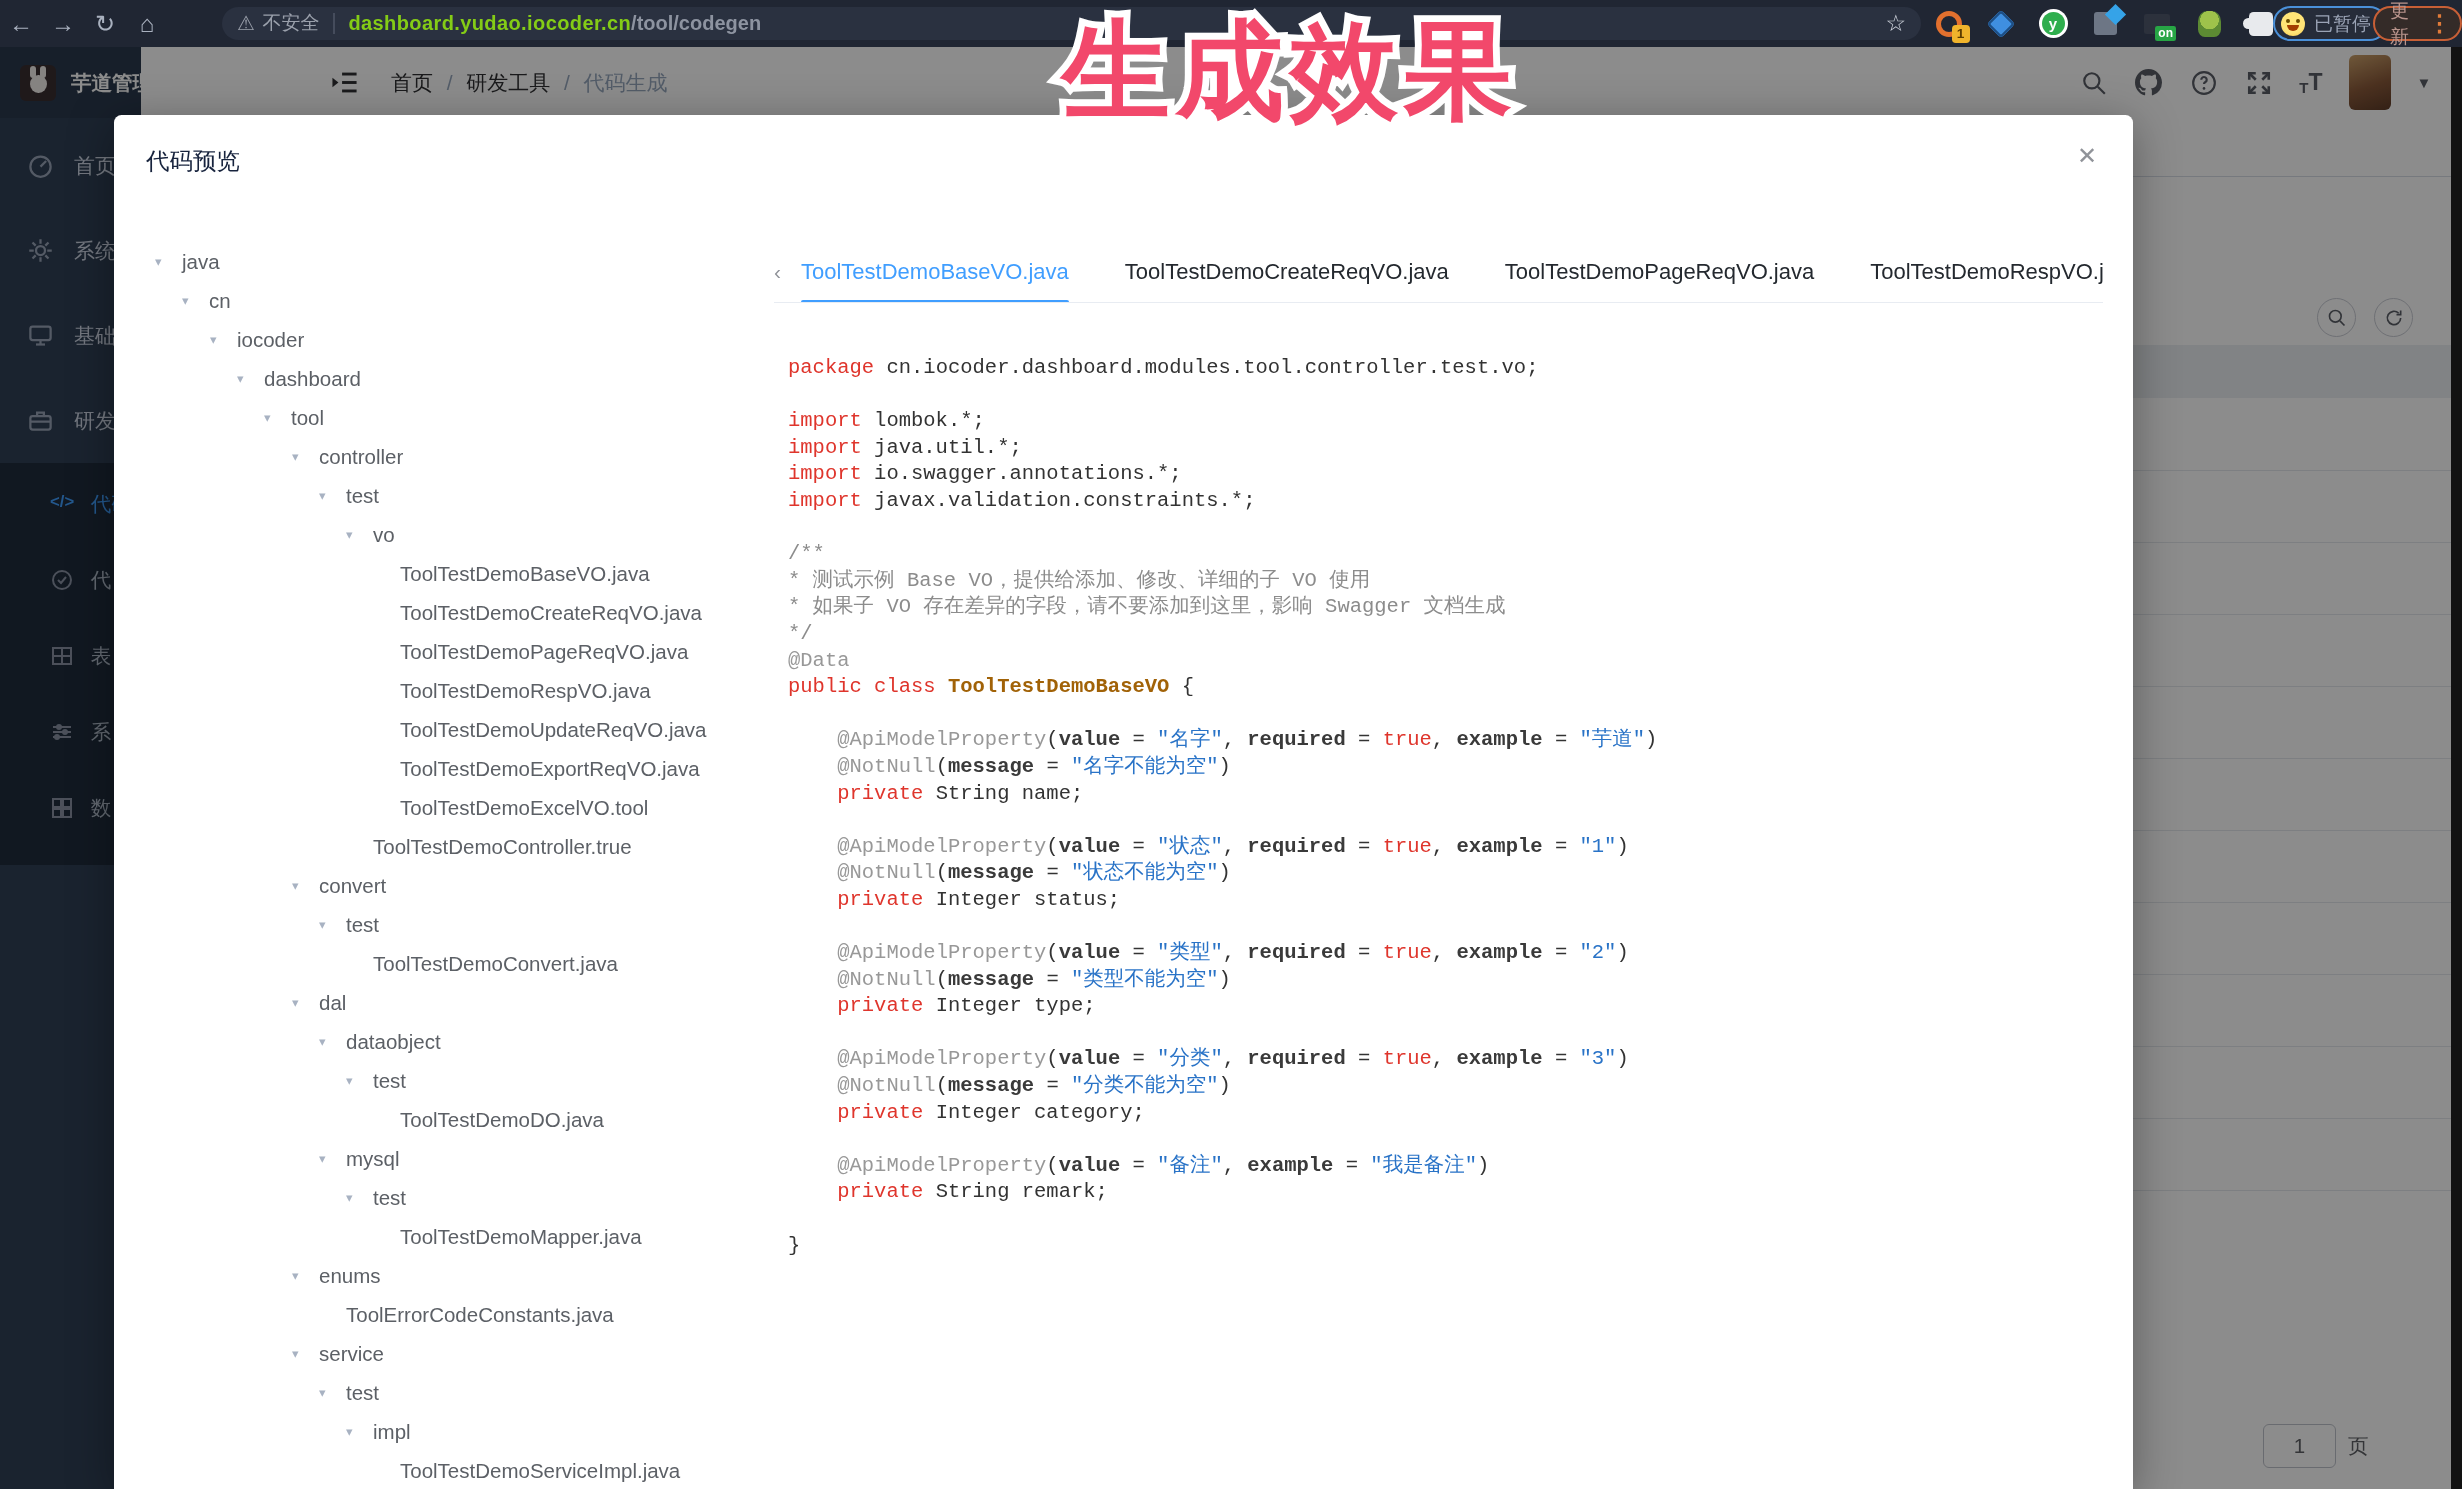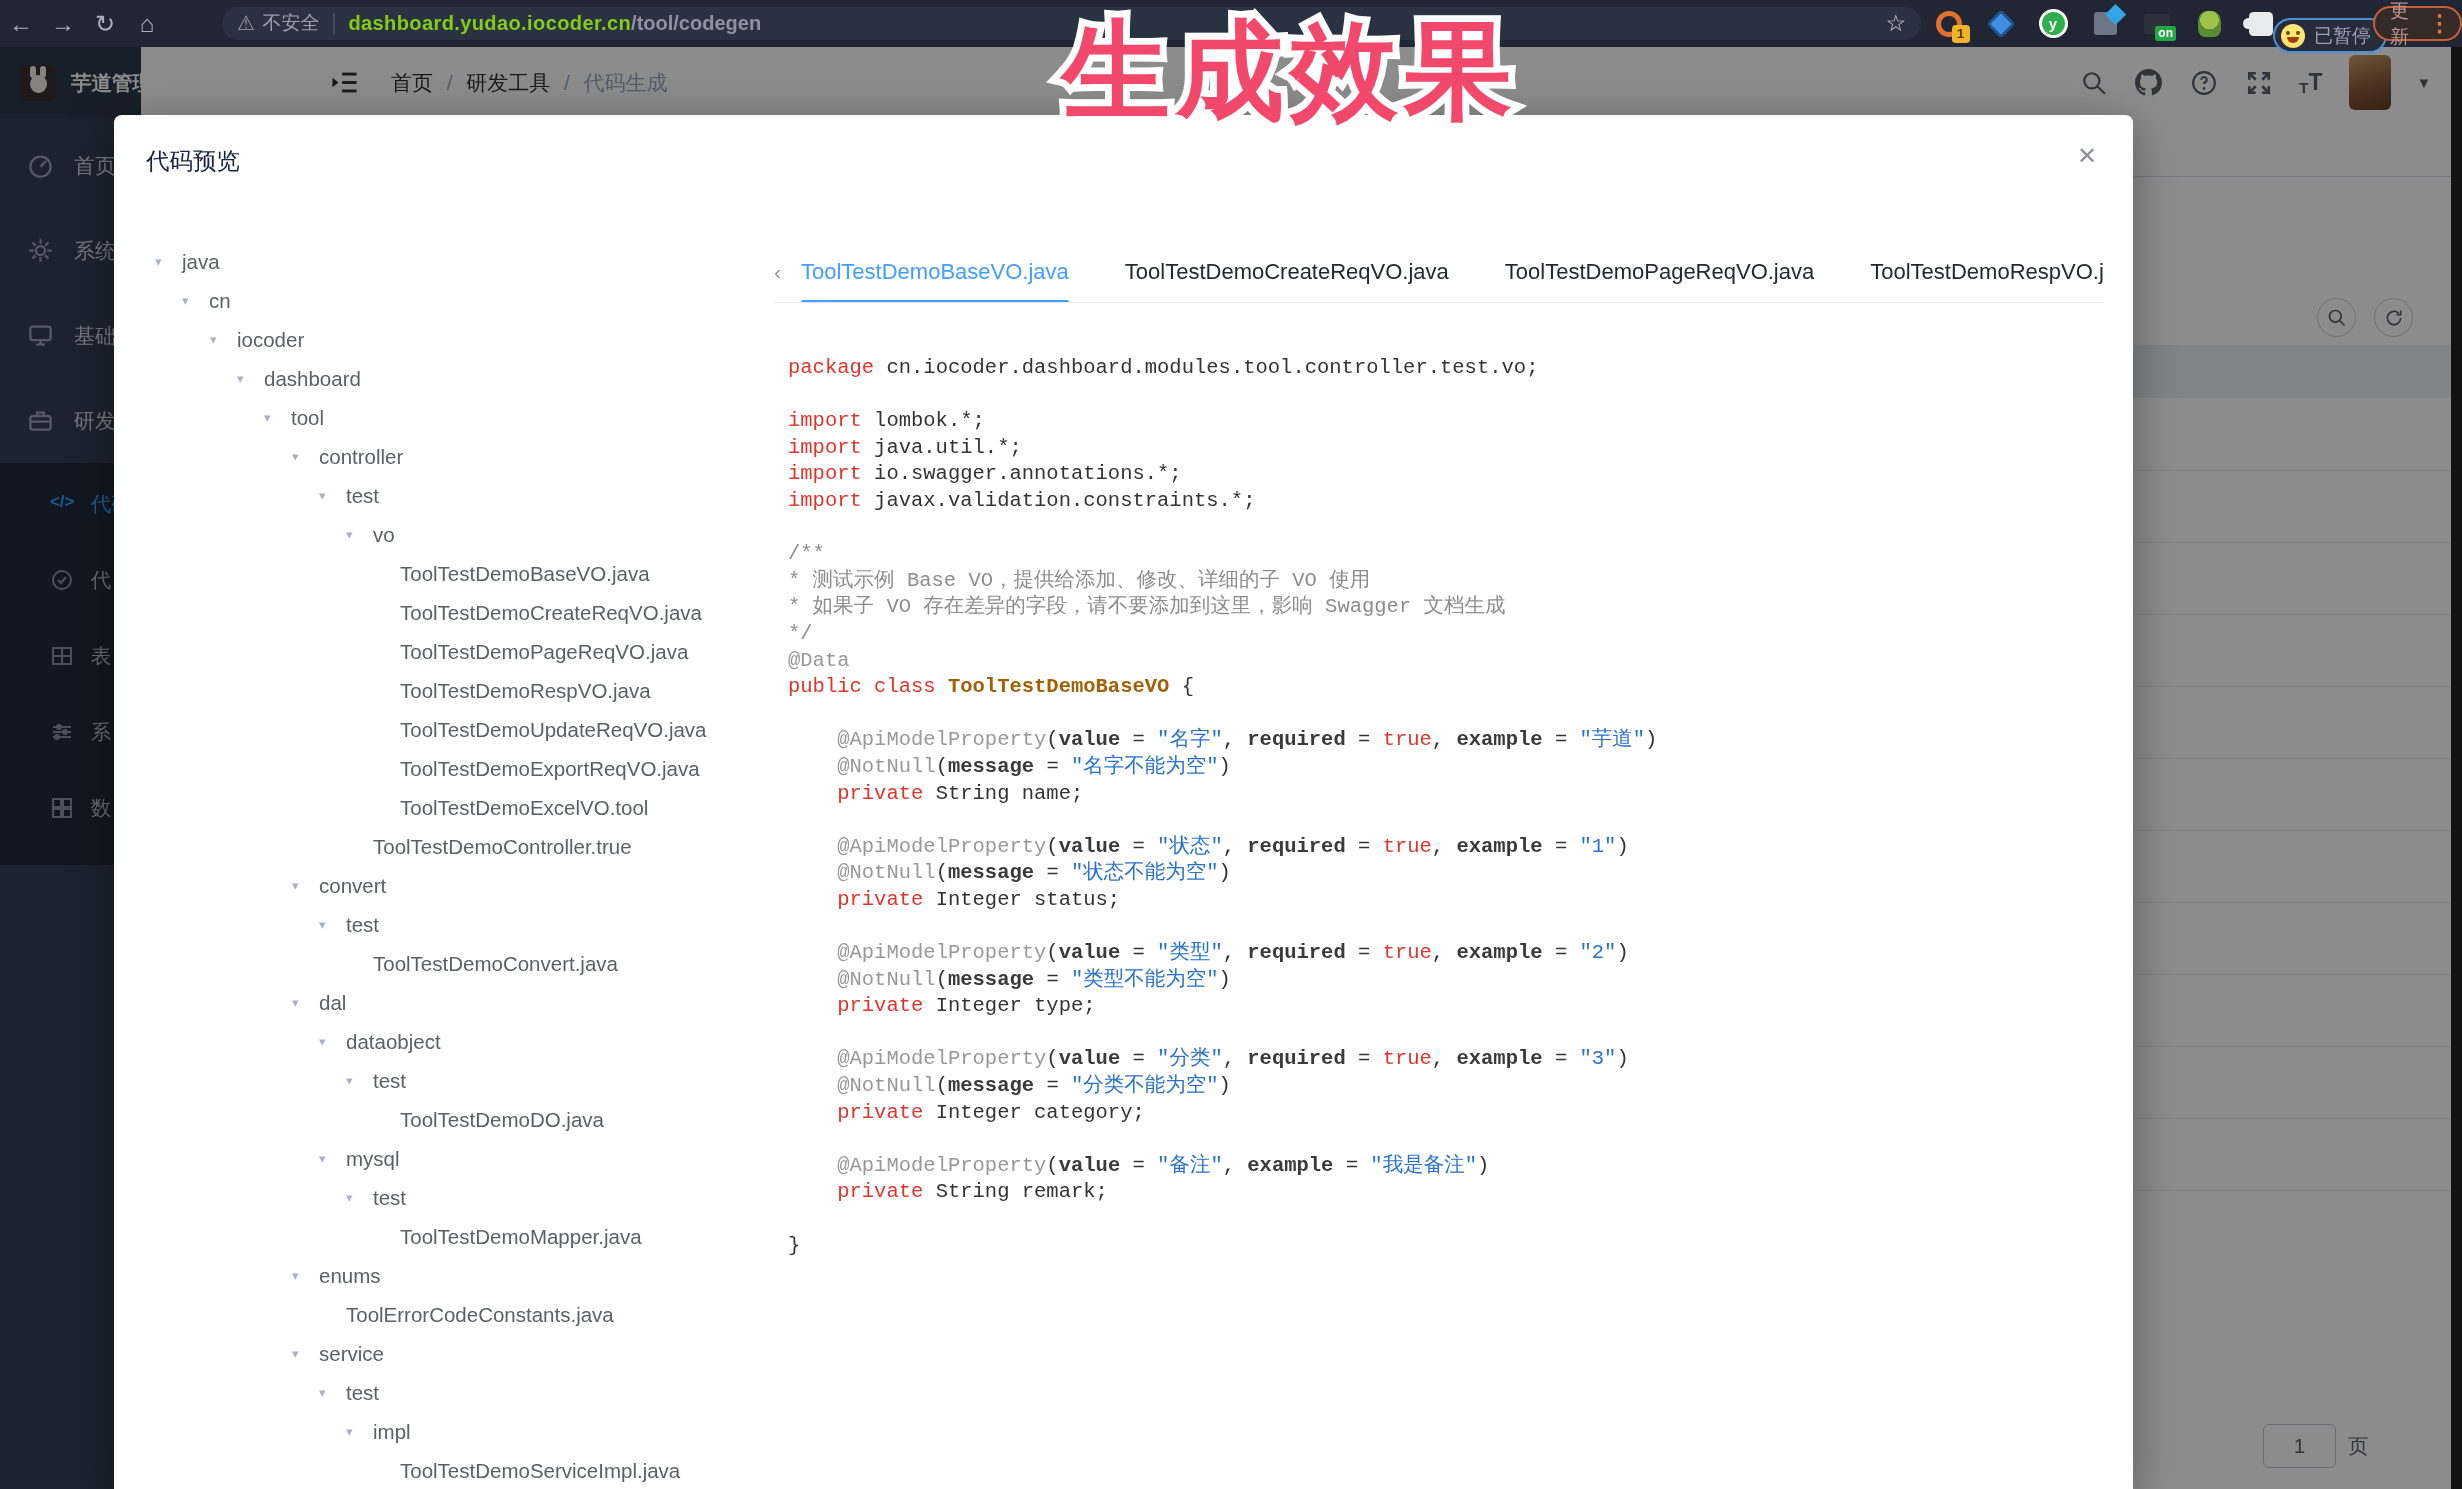--- a/index.html
+++ b/index.html
@@ -29,21 +29,21 @@
     font-size:15px;font-weight:700;display:flex;align-items:center;justify-content:center;}
   .ext-grid{width:23px;height:23px;background:#6d7685;border-radius:3px;position:relative;}
   .ext-grid i{position:absolute;right:-6px;top:-4.6px;width:15px;height:15px;background:#35a3e8;transform:rotate(45deg);}
   .ext-on{width:26px;height:20px;background:#2c313c;border-radius:2.3px;position:relative;}
   .ext-on i{position:absolute;right:-6px;bottom:-7.6px;background:#27a645;color:#fff;font-style:normal;
     font-size:12px;font-weight:700;padding:0.8px 3px;border-radius:2.3px;}
   .ext-plant{width:23px;height:26px;background:radial-gradient(circle at 50% 35%,#9ec24b 0 45%,#5c8a33 46% 100%);border-radius:40% 40% 30% 30%;}
   .ext-puzzle{width:24px;height:24px;background:#e8eaed;border-radius:4.6px;position:relative;}
   .ext-puzzle i{position:absolute;left:-6px;top:6.8px;width:10.6px;height:10.6px;background:#e8eaed;border-radius:50%;}
   .paused-pill{position:absolute;left:2273px;top:6px;height:35px;border:2.3px solid #4a90d9;border-radius:17.4px;
-    background:#262c39;display:flex;align-items:center;padding:0 13.7px 0 6px;gap:9px;margin-top:12px;}
+    background:#262c39;display:flex;align-items:center;padding:0 13.7px 0 6px;gap:9px;}
   .emoji-face{width:24px;height:24px;border-radius:50%;background:radial-gradient(circle at 50% 40%,#ffe477 0 60%,#f6c244 100%);
     position:relative;}
   .emoji-face:before{content:"";position:absolute;left:5.3px;top:7.6px;width:3.8px;height:3.8px;border-radius:50%;
     background:#6b4c00;box-shadow:10px 0 0 #6b4c00;}
   .emoji-face:after{content:"";position:absolute;left:6px;top:13px;width:12px;height:6px;border-radius:0 0 12px 12px;background:#a33d00;}
   .paused-label{color:#9aa3b5;font-size:19px;}
   .update-pill{position:absolute;left:2373px;top:6px;height:35px;border:2.3px solid #c75f36;border-radius:17.4px;
     background:#342b28;display:flex;align-items:center;padding:0 9px 0 15px;gap:10.6px;}
   .update-label{color:#b9948c;font-size:19px;}
   .kebab{color:#e07b39;font-size:23px;font-weight:700;letter-spacing:0;line-height:1;}

